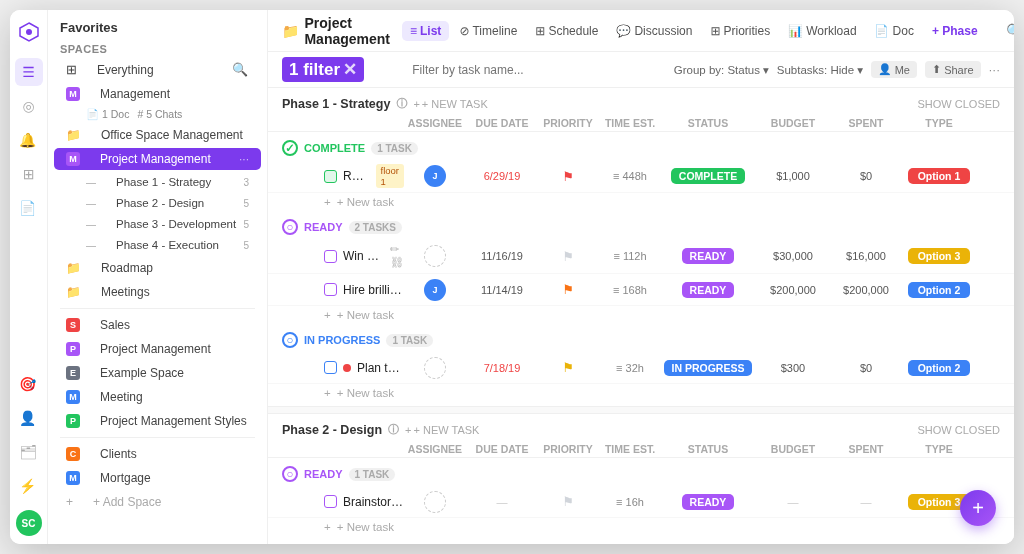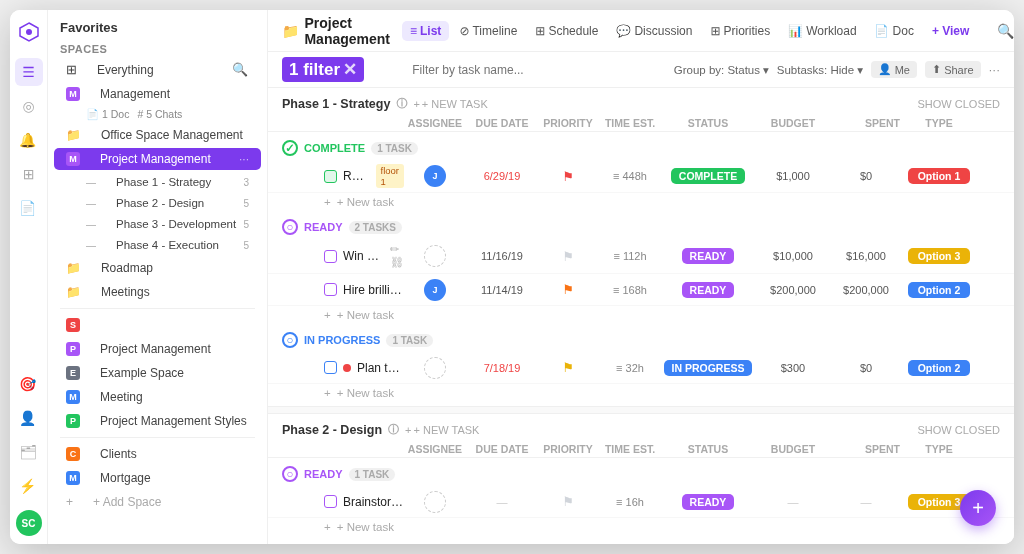--- a/index.html
+++ b/index.html
@@ -61,21 +61,21 @@
     .phase-header .info-icon { color: #aaa; font-size: 11px; cursor: pointer; }
     .phase-header .new-task-btn { font-size: 11px; color: #aaa; cursor: pointer; font-weight: 400; display: flex; align-items: center; gap: 2px; }
     .phase-header .show-closed { margin-left: auto; font-size: 11px; color: #aaa; cursor: pointer; font-weight: 400; }
     .col-headers { display: flex; align-items: center; padding: 2px 14px 2px 56px; gap: 0; font-size: 10.5px; color: #aaa; font-weight: 600; border-bottom: 1px solid #f0f0f0; }
     .col-assignee { width: 62px; text-align: center; }
     .col-duedate { width: 72px; text-align: center; }
     .col-priority { width: 60px; text-align: center; }
     .col-timeest { width: 64px; text-align: center; }
     .col-status { width: 92px; text-align: center; }
     .col-budget { width: 78px; text-align: center; }
-    .col-spent { width: 68px; text-align: right; }
+    .col-spent { width: 68px; text-align: center; }
     .col-type { width: 78px; text-align: center; }
     .col-add { width: 22px; }
     
     .status-group { margin: 4px 0; }
     .status-group-header { display: flex; align-items: center; padding: 4px 14px; gap: 6px; font-size: 11.5px; font-weight: 600; }
     .status-circle { width: 16px; height: 16px; border-radius: 50%; border: 2.5px solid; display: flex; align-items: center; justify-content: center; flex-shrink: 0; cursor: pointer; }
     .status-circle.complete { border-color: #22c55e; color: #22c55e; }
     .status-circle.ready { border-color: #a855f7; color: #a855f7; }
     .status-circle.inprogress { border-color: #3b82f6; color: #3b82f6; }
     .status-group-label { font-size: 11px; font-weight: 600; }
@@ -222,20 +222,21 @@
 
     <div class="sidebar-item">
       <span style="color:#aaa;font-size:12px;">📁</span>
       <span class="item-label">Meetings</span>
     </div>
 
     <div class="sidebar-divider"></div>
 
     <div class="sidebar-item">
       <span class="icon-dot" style="background:#ef4444; color:#fff;">S</span>
+      <span class="item-label">Sales</span>
     </div>
 
     <div class="sidebar-item">
       <span class="icon-dot" style="background:#a855f7; color:#fff;">P</span>
       <span class="item-label">Project Management</span>
     </div>
 
     <div class="sidebar-item">
       <span class="icon-dot" style="background:#6b7280; color:#fff;">E</span>
       <span class="item-label">Example Space</span>
@@ -299,21 +300,21 @@
         </div>
         <div class="topbar-nav-item">
           <span>📊</span>
           <span>Workload</span>
         </div>
         <div class="topbar-nav-item">
           <span>📄</span>
           <span>Doc</span>
         </div>
         <div class="topbar-nav-item" style="color:#7c3aed; font-weight:600;">
-          <span>+ View</span>
+          <span>+ Phase</span>
         </div>
       </div>
       <div class="topbar-spacer"></div>
       <div class="topbar-actions">
         <div class="topbar-icon-btn">🔍</div>
 
       </div>
     </div>
 
     <div class="filterbar">
@@ -422,21 +423,21 @@
             <div class="avatar-empty"></div>
           </div>
           <div class="task-cell duedate normal">11/16/19</div>
           <div class="task-cell priority">
             <span class="priority-flag gray">⚑</span>
           </div>
           <div class="task-cell timeest">≡ 112h</div>
           <div class="task-cell status">
             <span class="status-badge ready">READY</span>
           </div>
-          <div class="task-cell budget">$10,000</div>
+          <div class="task-cell budget">$30,000</div>
           <div class="task-cell spent">$16,000</div>
           <div class="task-cell type">
             <span class="type-badge opt3">Option 3</span>
           </div>
           <div class="task-cell add-col"></div>
         </div>
 
         <div class="task-row">
           <div class="task-name-col">
             <div class="task-checkbox" style="border-color:#a855f7;"></div>

